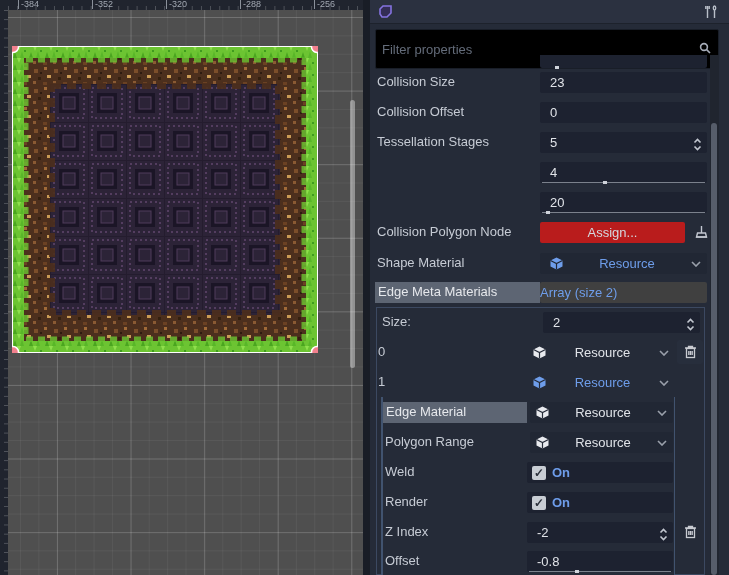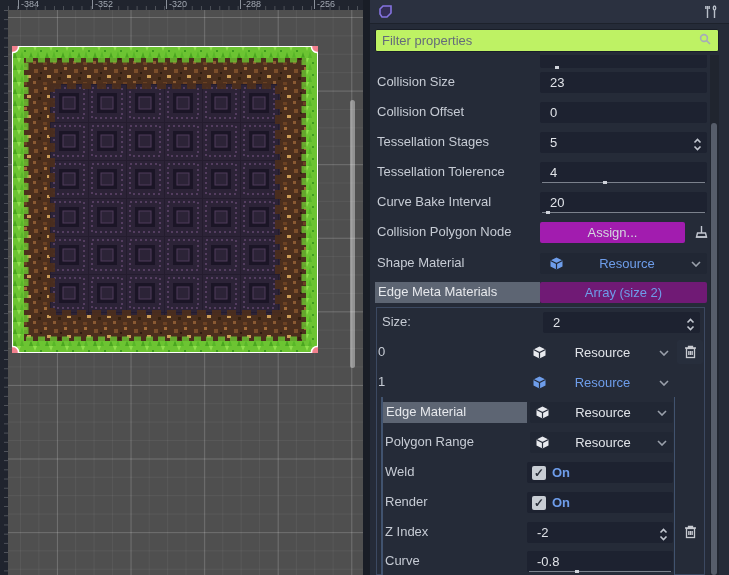--- a/index.html
+++ b/index.html
@@ -30,41 +30,41 @@
     background:rgba(255,255,255,.38);}
 
   
   .separator{position:absolute;left:363px;top:0;width:7px;height:575px;background:#191d26;}
   .inspector{position:absolute;left:370px;top:0;width:359px;height:575px;background:#252b38;font-size:13px;}
   .insp-header{position:absolute;left:0;top:0;width:359px;height:24px;background:#2b3140;
     border-bottom:1px solid #1d222c;display:flex;align-items:center;}
   .insp-title{color:#e2e5ea;margin-left:6px;}
   .hdr-shape-icon{margin-left:8px;display:flex;}
   .hdr-tools{position:absolute;right:10px;top:4px;display:flex;}
-  .filter{position:absolute;left:5px;top:29px;width:344px;height:23px;background:#bef264;
+  .filter{position:absolute;left:5px;top:29px;width:344px;height:40px;background:#000000;
     border:1px solid #191e28;border-radius:2px;display:flex;align-items:center;padding:0 6px;}
   .filter .ph{color:#646c7a;flex:1;}
   .rows{position:absolute;left:0;top:55px;width:340px;height:520px;overflow:hidden;}
 
   .lbl{position:absolute;color:#c6cbd4;height:20px;line-height:20px;white-space:nowrap;overflow:hidden;}
   .field{position:absolute;height:21px;background:#1d2230;border-radius:2px;color:#e0e3e8;
     line-height:21px;padding-left:10px;}
   .field .spin{position:absolute;right:5px;top:4px;}
   .sliderline{position:absolute;left:2px;right:2px;bottom:0;height:1px;background:#7b818c;}
   .grabber{position:absolute;bottom:-1px;width:4px;height:3px;background:#cfd3da;}
-  .btn{position:absolute;height:21px;background:#a21caf;border-radius:2px;color:#d4d8df;
+  .btn{position:absolute;height:21px;background:#b91c1c;border-radius:2px;color:#d4d8df;
     text-align:center;line-height:21px;}
   .resbtn{position:absolute;height:21px;background:#20263200;border-radius:2px;display:flex;
     align-items:center;background:#212734;}
   .resbtn .txt{flex:1;text-align:center;color:#e0e3e8;}
   .resbtn .txt.blue{color:#6e9dea;}
   .resbtn .chev{margin-right:6px;display:flex;}
   .hl{background:#5d6573;color:#e6e8ec;}
-  .arraybtn{position:absolute;height:21px;background:#701a75;border-radius:2px;color:#6e9dea;
-    text-align:center;line-height:21px;}
+  .arraybtn{position:absolute;height:21px;background:#404040;border-radius:2px;color:#6e9dea;
+    line-height:21px;}
   .panel{position:absolute;border:1px solid #3c4961;background:#252b38;}
   .subpanel{position:absolute;border-left:2px solid #41536f;border-right:1px solid #41536f;background:#252b38;}
   .trashbtn{position:absolute;width:26px;height:24px;background:#272e3c;border-radius:2px;
     display:flex;align-items:center;justify-content:center;}
   .trashplain{position:absolute;width:26px;height:24px;display:flex;align-items:center;justify-content:center;}
   .checkwrap{display:flex;align-items:center;height:21px;}
   .checkbox{width:14px;height:14px;background:#c8cdd4;border-radius:2px;margin-left:5px;
     color:#2b303b;font-size:12px;line-height:14px;text-align:center;font-weight:bold;}
   .onlabel{color:#6e9dea;margin-left:6px;font-weight:bold;}
   .insp-scroll{position:absolute;left:340px;top:55px;width:9px;height:520px;background:#20252f;}
@@ -182,27 +182,25 @@
       <div class="field" style="left:170px;top:77px;width:167px">
         <span>5</span>
         <span class="spin">
           <svg width="9" height="13" viewBox="0 0 9 13" fill="none" stroke="#c2c7d0" stroke-width="1.6">
               <path d="M1.5,4.5 L4.5,1.5 L7.5,4.5"></path>
               <path d="M1.5,8.5 L4.5,11.5 L7.5,8.5"></path>
             </svg>
         </span>
       </div>
 
-      <div class="lbl" style="left:7px;top:107px;width:160px">Tessellation Tolerence</div>
       <div class="field" style="left:170px;top:107px;width:167px">
         <span>4</span>
         <div class="sliderline"></div><div class="grabber" style="left:63px"></div>
       </div>
 
-      <div class="lbl" style="left:7px;top:137px;width:160px">Curve Bake Interval</div>
       <div class="field" style="left:170px;top:137px;width:167px">
         <span>20</span>
         <div class="sliderline"></div><div class="grabber" style="left:6px"></div>
       </div>
 
       <div class="lbl" style="left:7px;top:167px;width:160px">Collision Polygon Node</div>
       <div class="btn" style="left:170px;top:167px;width:145px"><span>Assign...</span></div>
       <div class="trashplain" style="left:318px;top:165px">
         <svg width="15" height="15" viewBox="0 0 15 15" fill="none" stroke="#c3c8d1" stroke-width="1.4">
             <path d="M7.5,1 v7"></path>
@@ -343,21 +341,21 @@
         </span>
       </div>
       <div class="trashplain" style="left:307px;top:465px">
         <svg width="13" height="14" viewBox="0 0 13 14" fill="none" stroke="#c9ccd2" stroke-width="1.3">
             <path d="M1,3 h11 M4.5,3 V1.5 h4 V3"></path>
             <rect x="2.5" y="3.5" width="8" height="9"></rect>
             <path d="M4.8,6 v4 M6.5,6 v4 M8.2,6 v4"></path>
           </svg>
       </div>
 
-      <div class="lbl" style="left:15px;top:496px;width:140px">Curve</div>
+      <div class="lbl" style="left:15px;top:496px;width:140px">Offset</div>
       <div class="field" style="left:157px;top:496px;width:146px">
         <span>-0.8</span>
         <div class="sliderline"></div><div class="grabber" style="left:48px"></div>
       </div>
 
     </div>
 
     <div class="insp-scroll">
       <div class="insp-thumb"></div>
     </div>

